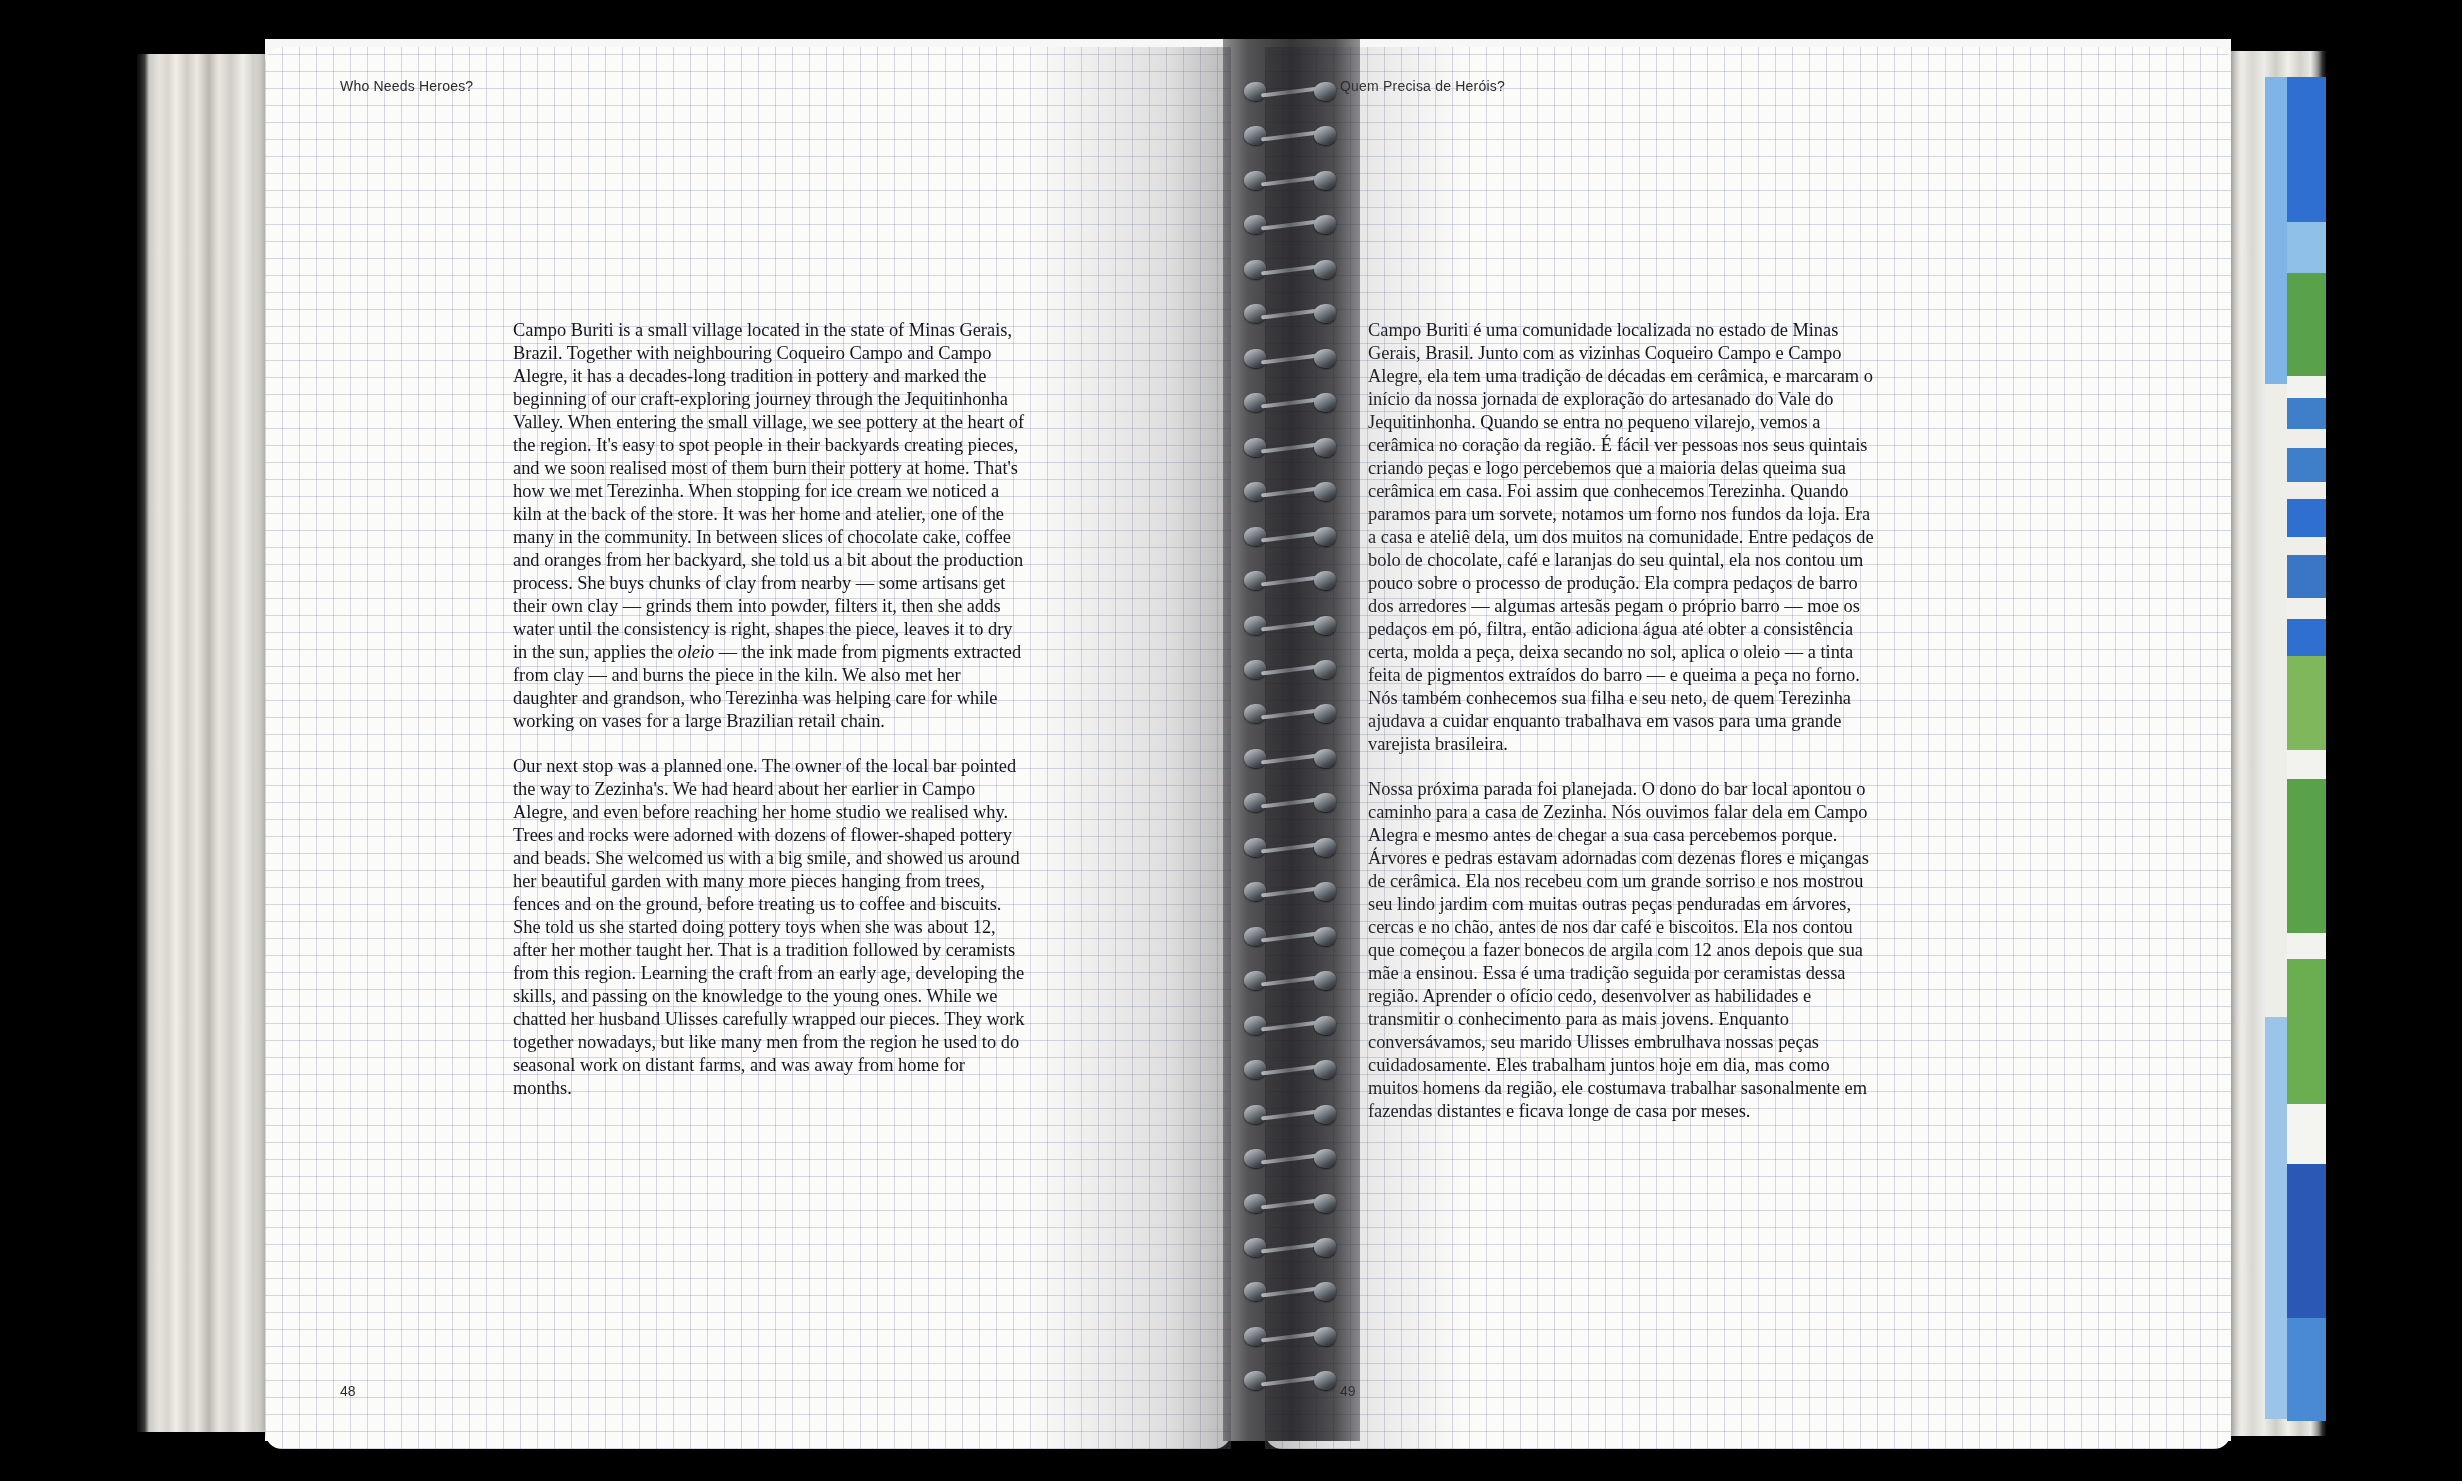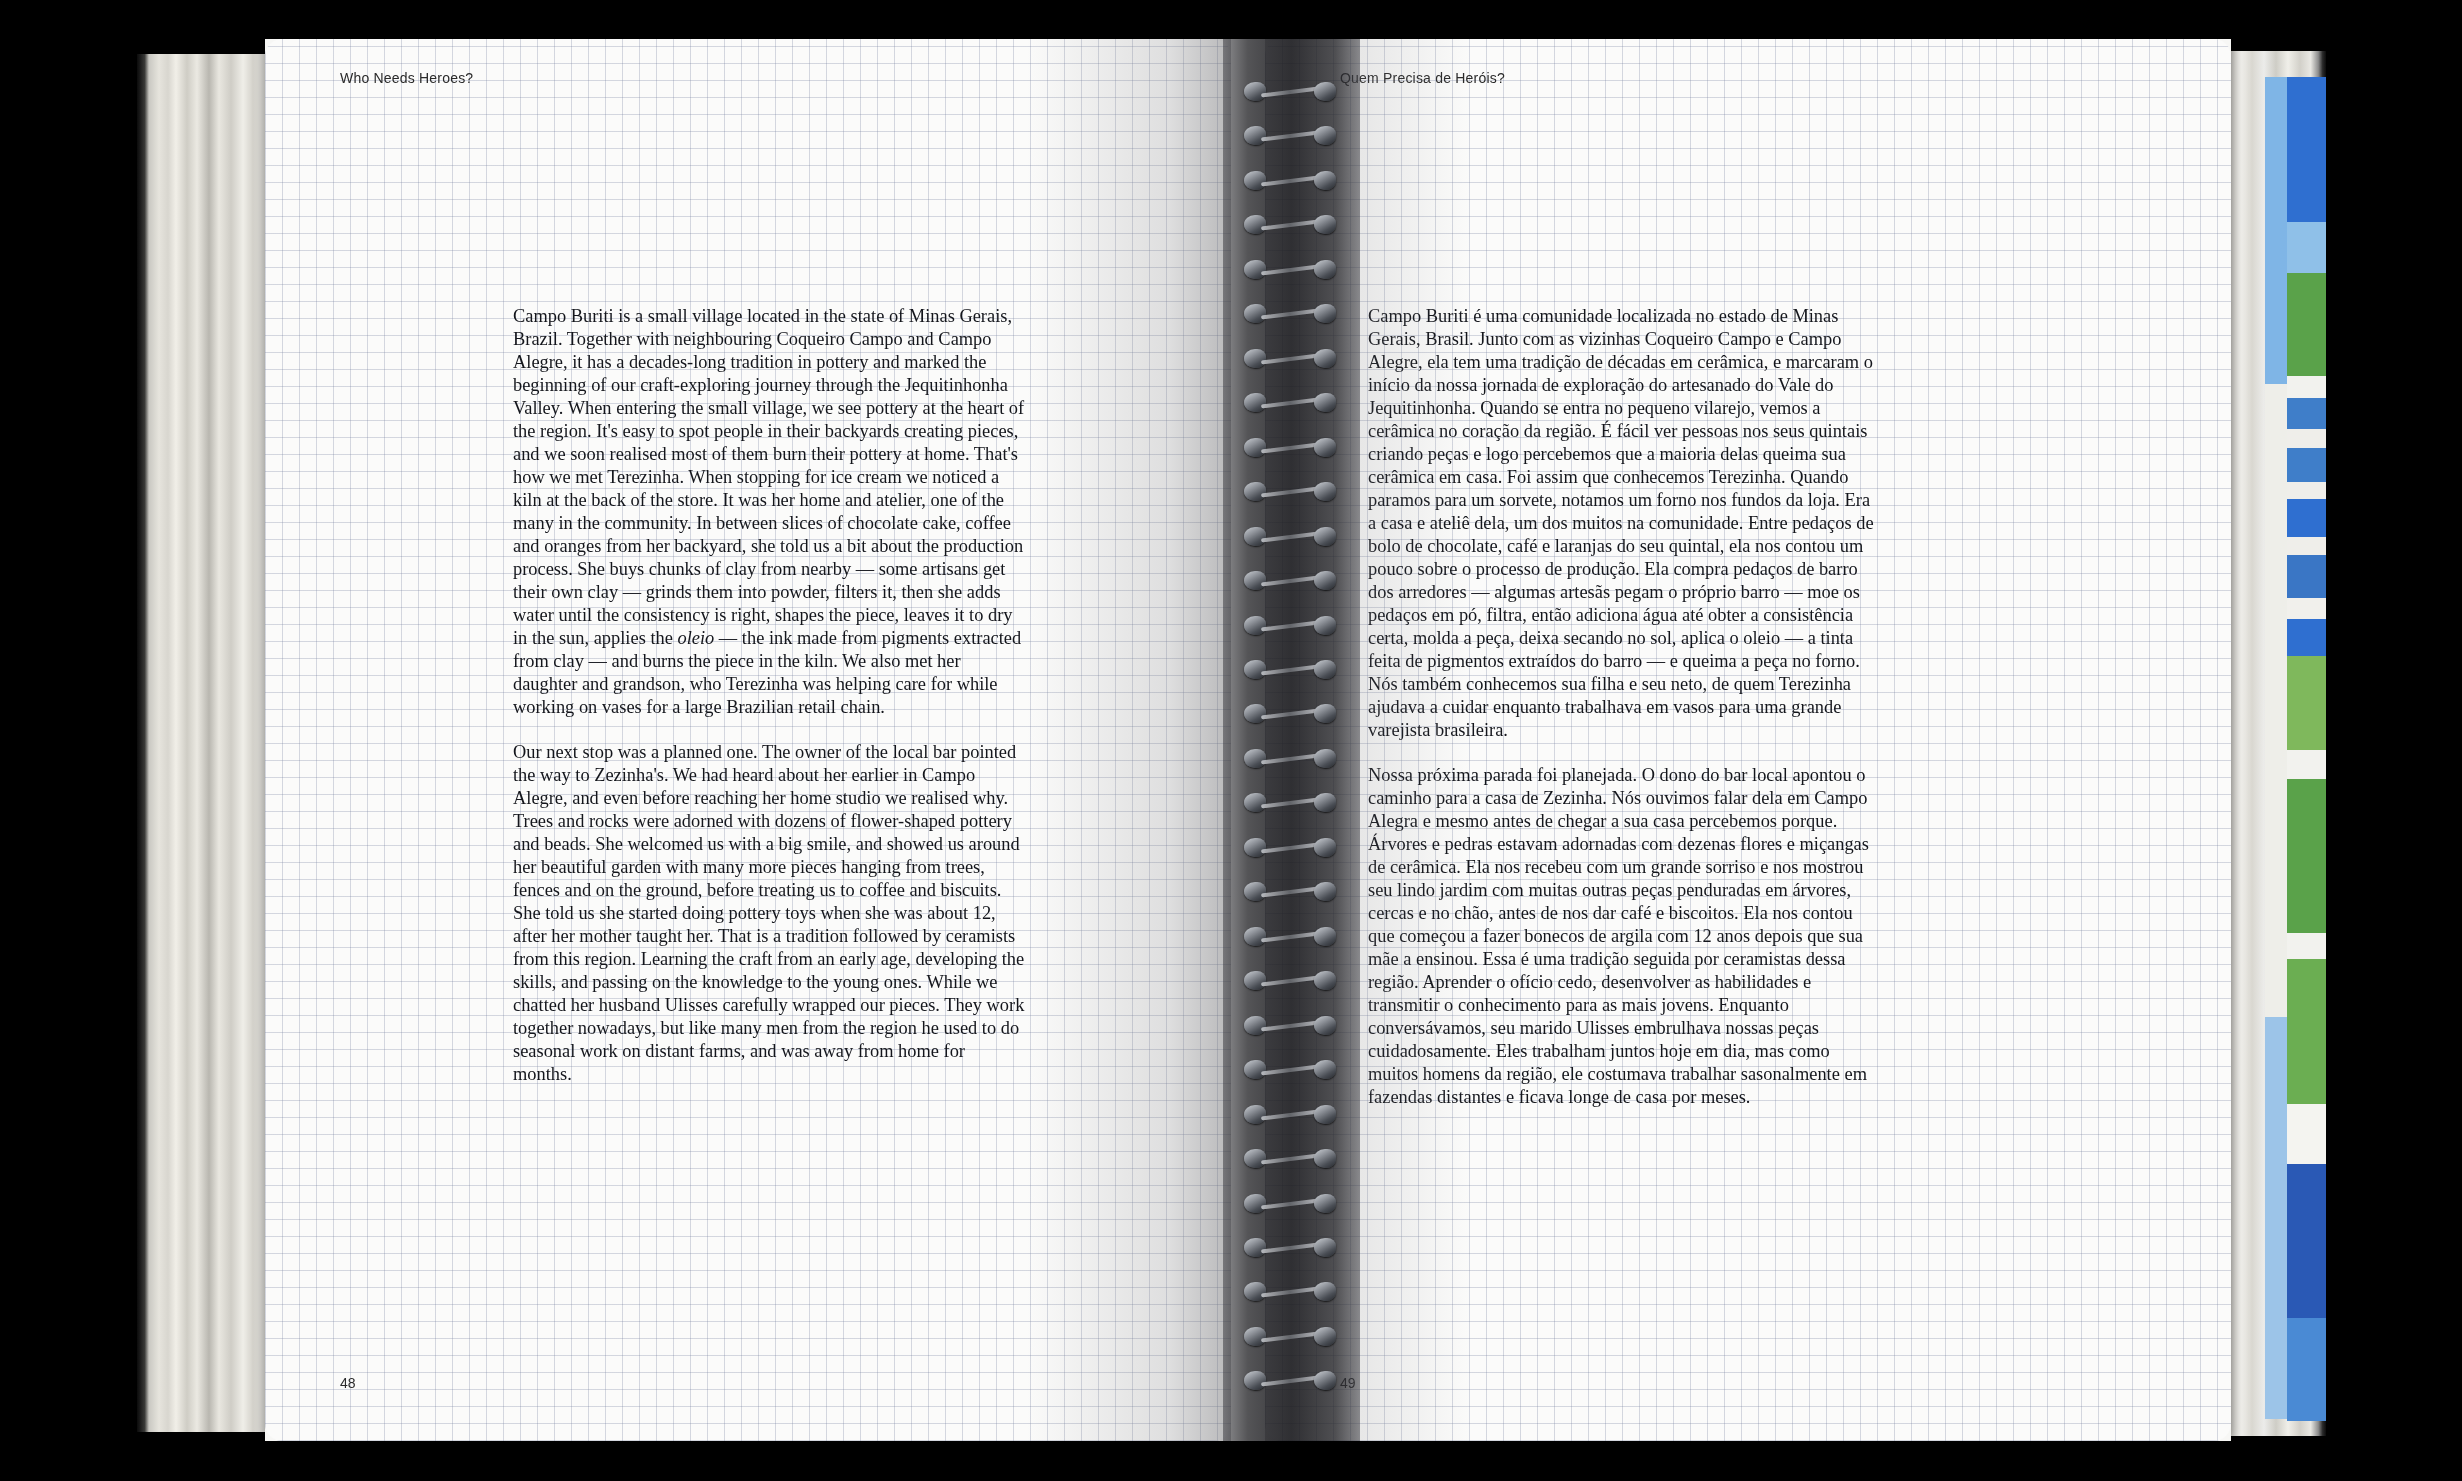--- a/index.html
+++ b/index.html
@@ -68,21 +68,21 @@
     position: absolute;
     left: 128px;
     top: 0;
     width: 1966px;
     height: 1402px;
     background: #f7f7f5;
     box-shadow: 0 0 12px rgba(0,0,0,.55);
   }
   .page {
     position: absolute;
-    top: 0;
+    top: 8px;
     height: 100%;
     background:
       repeating-linear-gradient(0deg, rgba(120,130,160,.30) 0px, rgba(120,130,160,.30) 0.9px, transparent 0.9px, transparent 17px),
       repeating-linear-gradient(90deg, rgba(120,130,160,.30) 0px, rgba(120,130,160,.30) 0.9px, transparent 0.9px, transparent 17px),
       #fbfbfa;
     border-radius: 17px;
   }
   .page-left  { left: 0;    width: 966px; }
   .page-right { right: 0;   width: 966px; }
 
@@ -156,21 +156,21 @@
     position: absolute;
     width: 513px;
     font-family: "Liberation Serif", serif;
     font-size: 18.4px;
     line-height: 23px;
     color: #14161c;
     text-align: left;
   }
   .tb-left  { left: 248px;  top: 256px; }
   .tb-right { left: 103px;  top: 256px; }
-  .textblock p { margin: 10px 0 22px 0; }
+  .textblock p { margin: 16px 0 22px 0; }
   .textblock p:last-child { margin-bottom: 0; }
   .ital { font-style: italic; }
 
   .folio {
     position: absolute;
     bottom: 50px;
     font-family: "Liberation Sans", sans-serif;
     font-size: 14px;
     color: #2b2b2b;
   }

